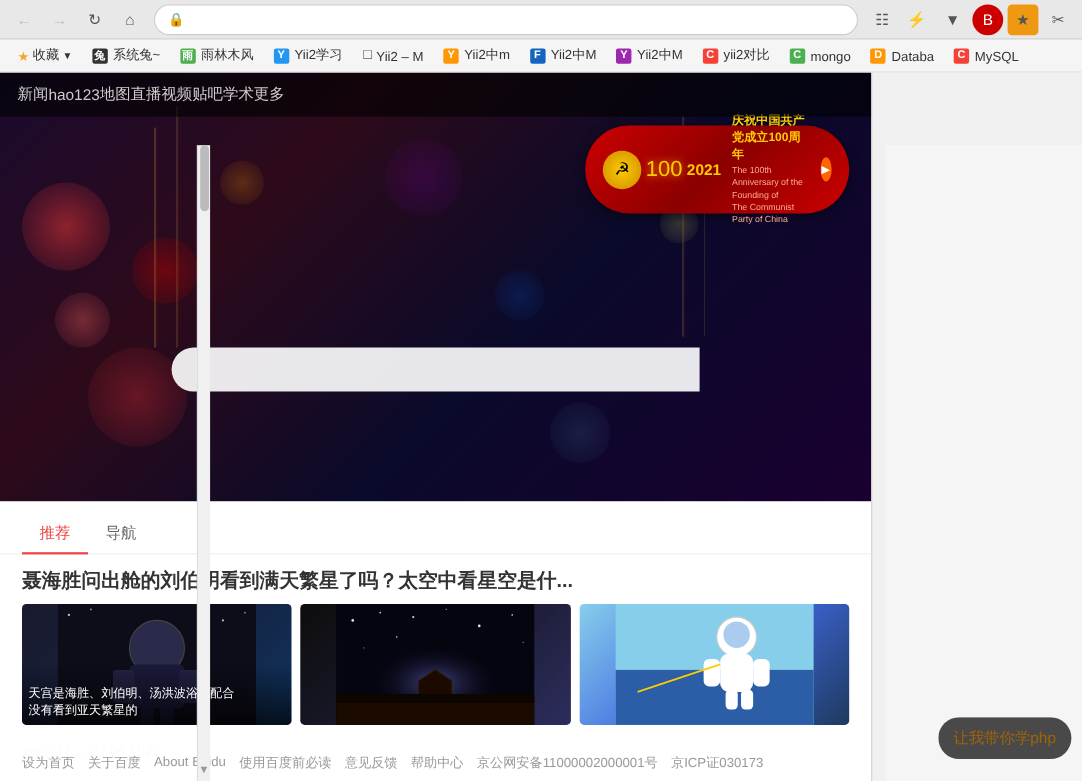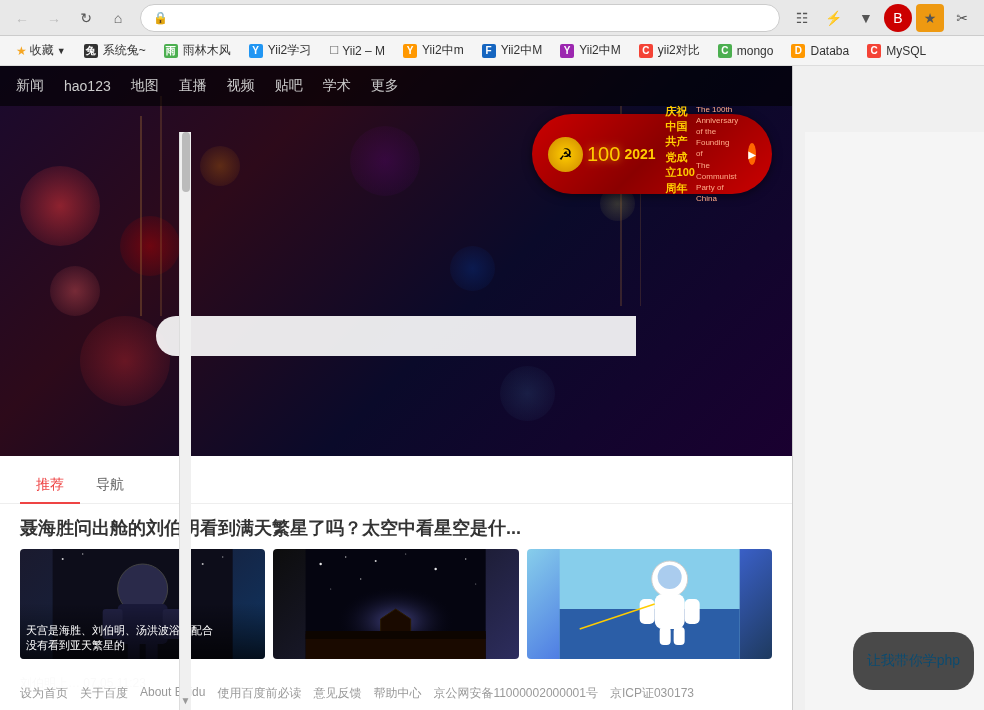--- a/index.html
+++ b/index.html
@@ -97,21 +97,20 @@
     
     .baidu-topnav {
       background: rgba(0,0,0,0.6);
       position: absolute;
       top: 0; left: 0; right: 0;
       z-index: 10;
       display: flex;
       align-items: center;
       height: 40px;
       padding: 0 16px;
-      gap: 20px;
     }
     .topnav-item {
       color: #ccc;
       font-size: 14px;
       cursor: pointer;
       text-decoration: none;
     }
 
     
     .baidu-hero {
@@ -146,21 +145,21 @@
       align-items: center;
       justify-content: center;
       padding: 8px 16px;
       gap: 10px;
       box-shadow: 0 2px 10px rgba(0,0,0,0.5);
     }
     .banner-left {
       display: flex; flex-direction: column; align-items: center;
     }
     .banner-right {
-      display: flex; flex-direction: row;
+      display: flex; flex-direction: column;
     }
     .banner-title {
       color: #ffcc00;
       font-size: 11px;
       font-weight: bold;
       line-height: 1.4;
     }
     .banner-subtitle {
       color: #ffaa88;
       font-size: 8px;
@@ -311,22 +310,22 @@
       height: calc(100% - 66px);
       background: #f5f5f5;
     }
 
     
     .watermark {
       position: fixed;
       bottom: 20px;
       right: 10px;
       background: rgba(0,0,0,0.7);
-      color: #0c4a6e;
-      padding: 20px 14px;
+      color: #a16207;
+      padding: 10px 14px;
       border-radius: 20px;
       font-size: 14px;
       z-index: 100;
     }
 
     .page-wrapper {
       position: relative;
       width: 100%;
       height: calc(710px - 36px - 30px);
       display: flex;

